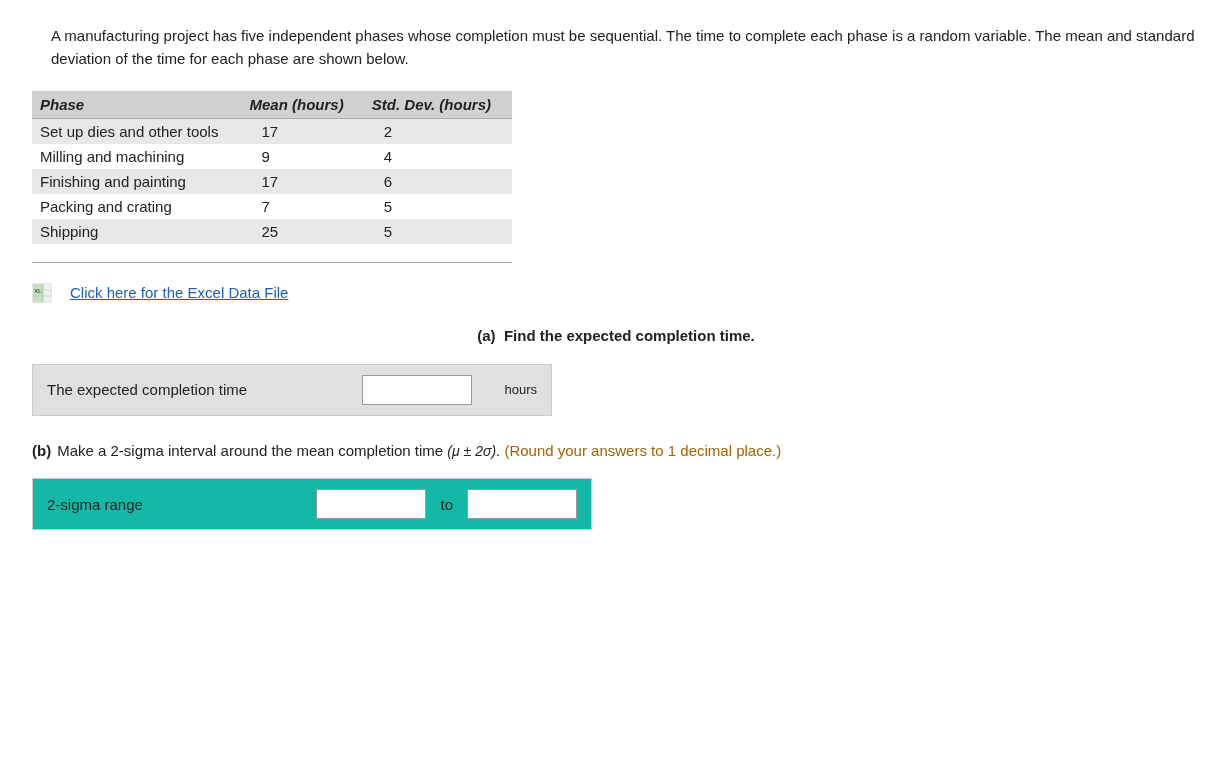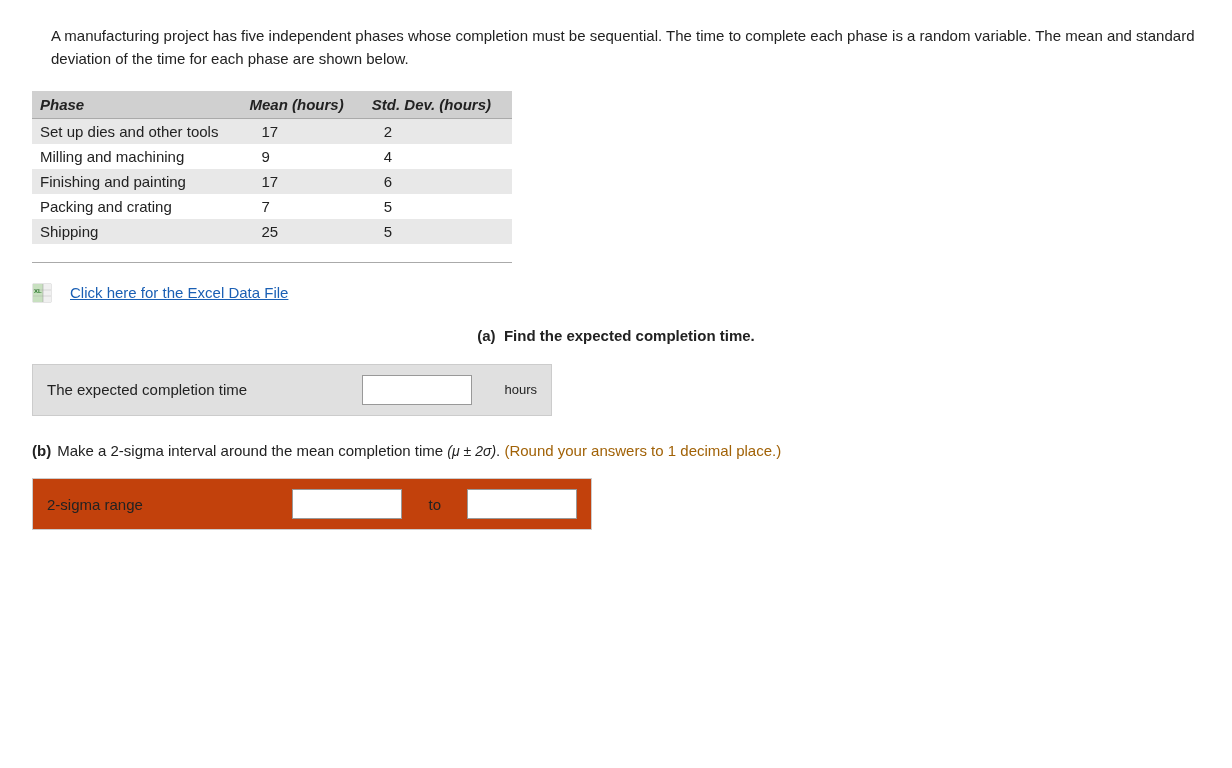--- a/index.html
+++ b/index.html
@@ -168,25 +168,25 @@
 
     .round-note {
       color: #a16207;
       font-weight: normal;
     }
 
     
     .sigma-row {
       display: flex;
       align-items: center;
-      background-color: #c2410c;
+      background-color: #14b8a6;
       border: 1px solid #ccc;
       padding: 10px 14px;
       width: 560px;
-      gap: 20px;
+      gap: 8px;
     }
 
     .sigma-label {
       font-size: 15px;
       flex: 1;
     }
 
     .sigma-input {
       width: 110px;
       height: 30px;

